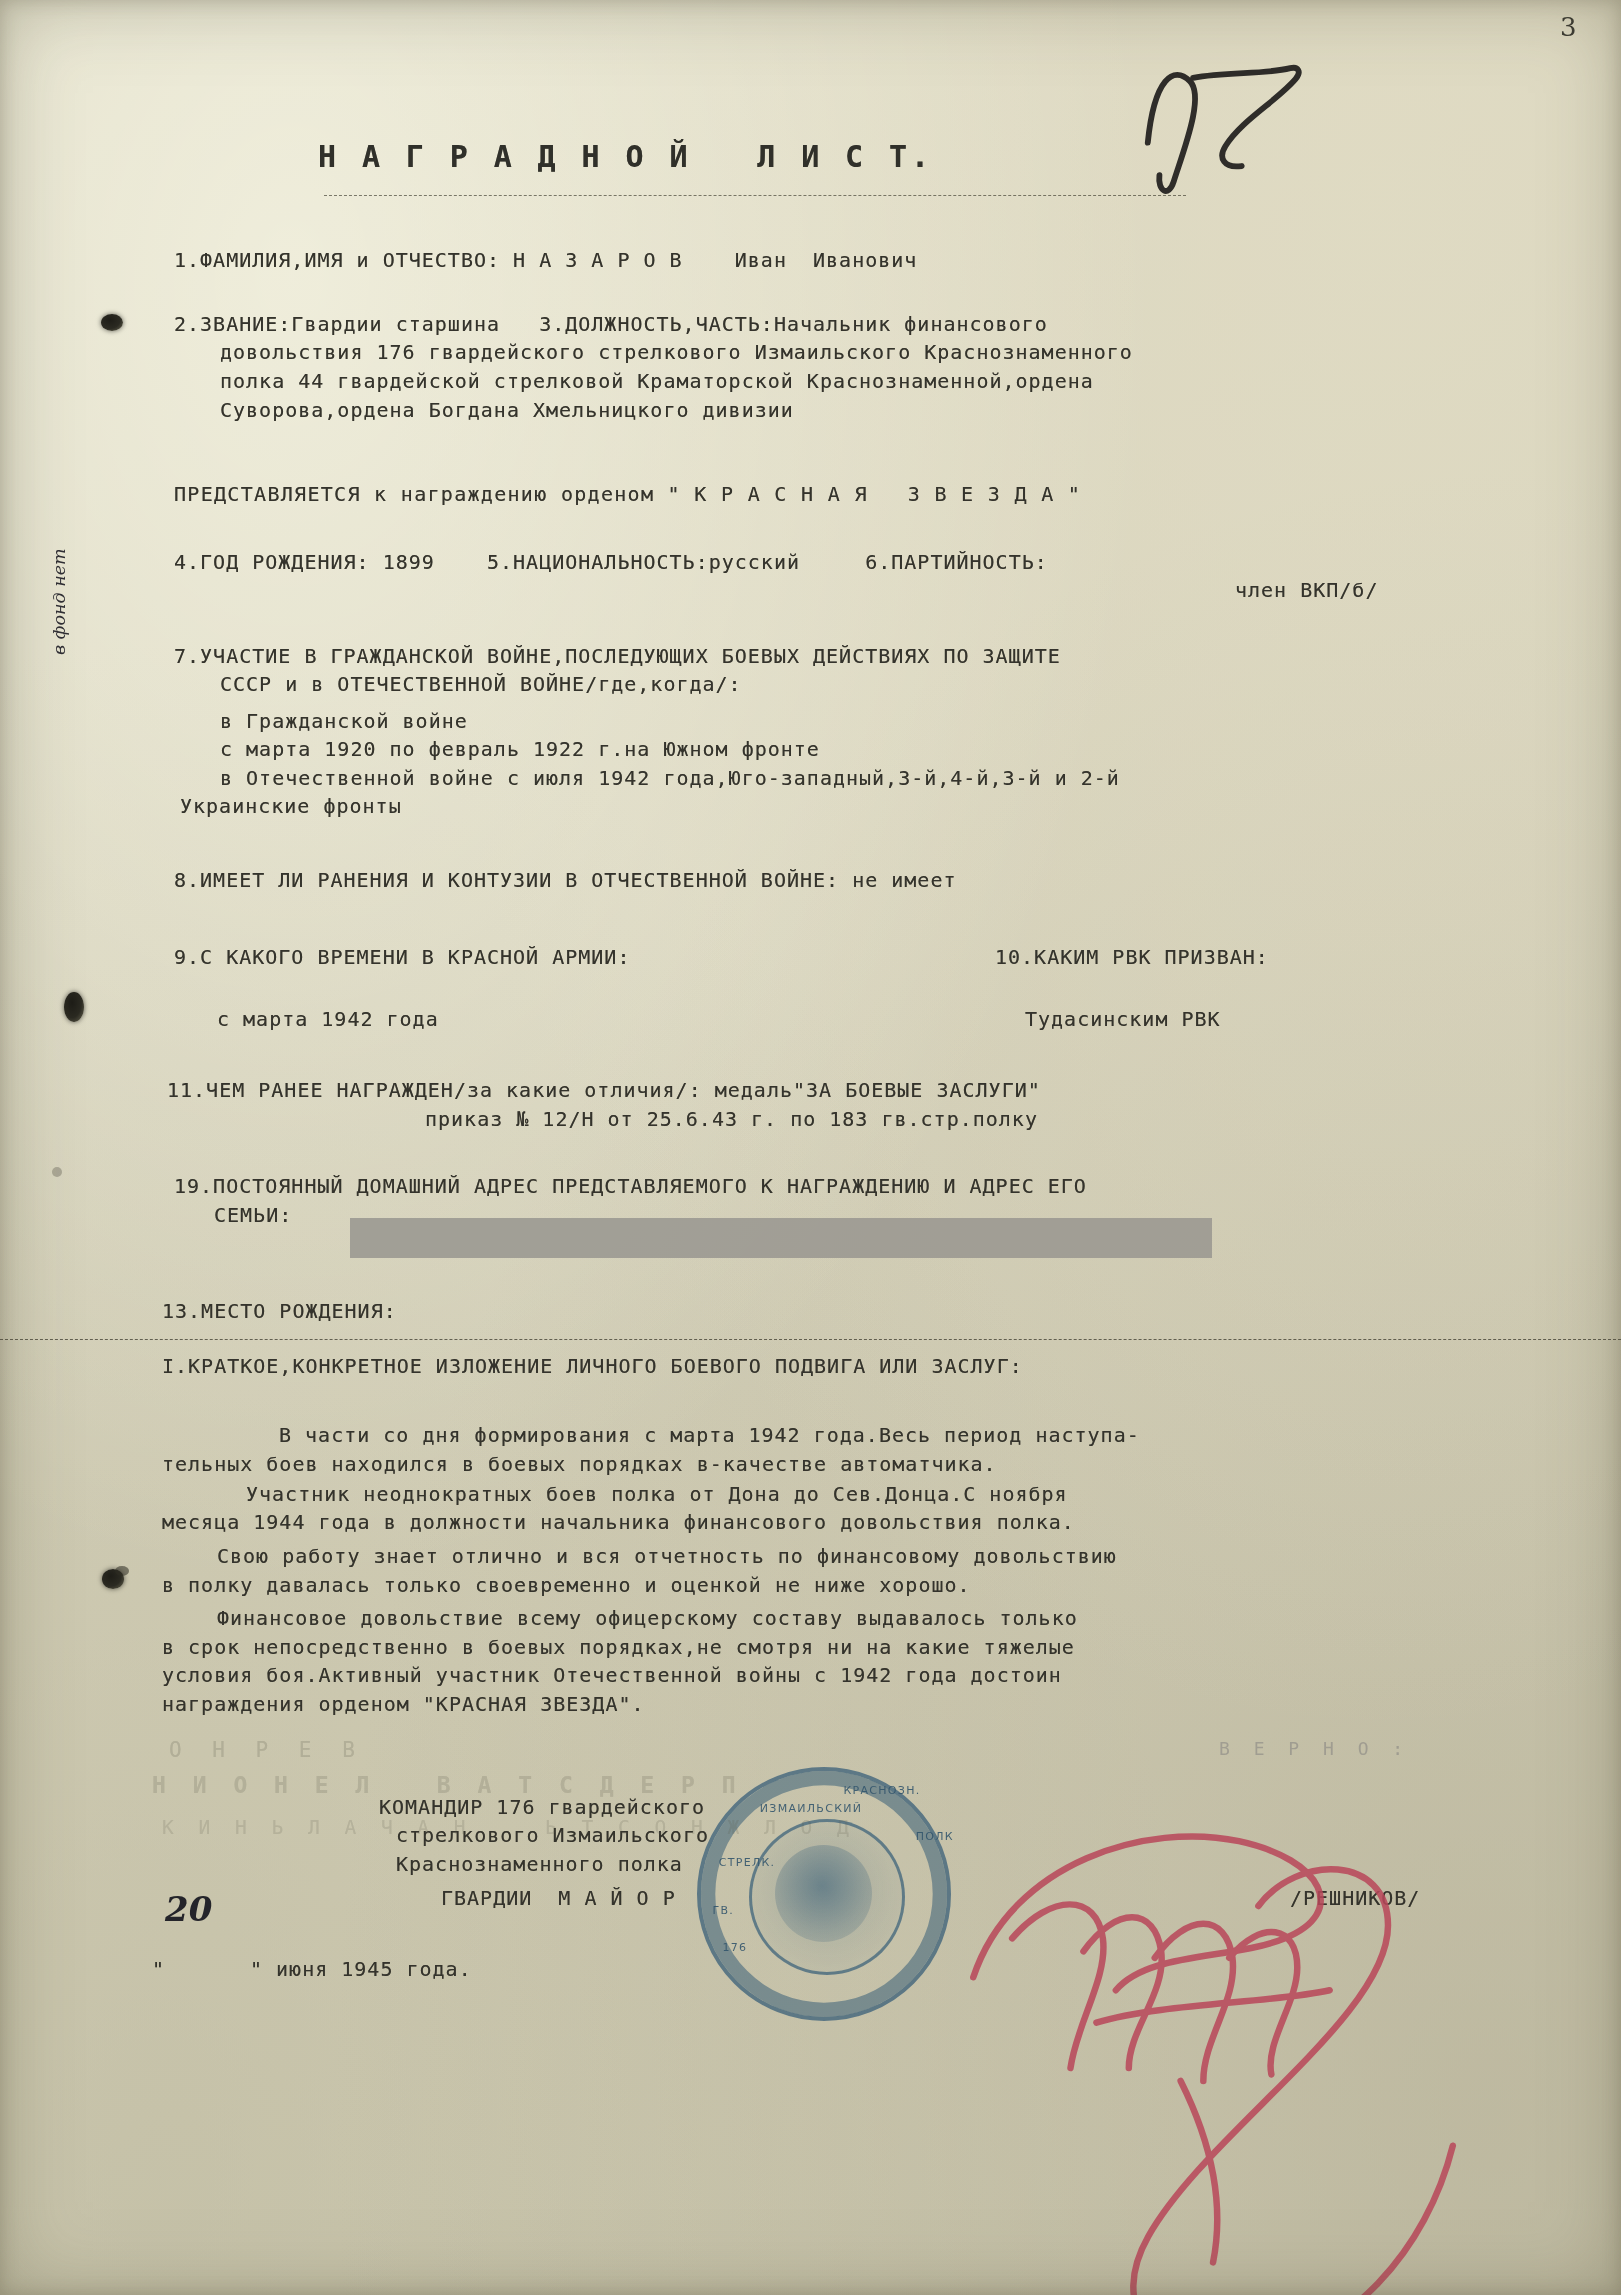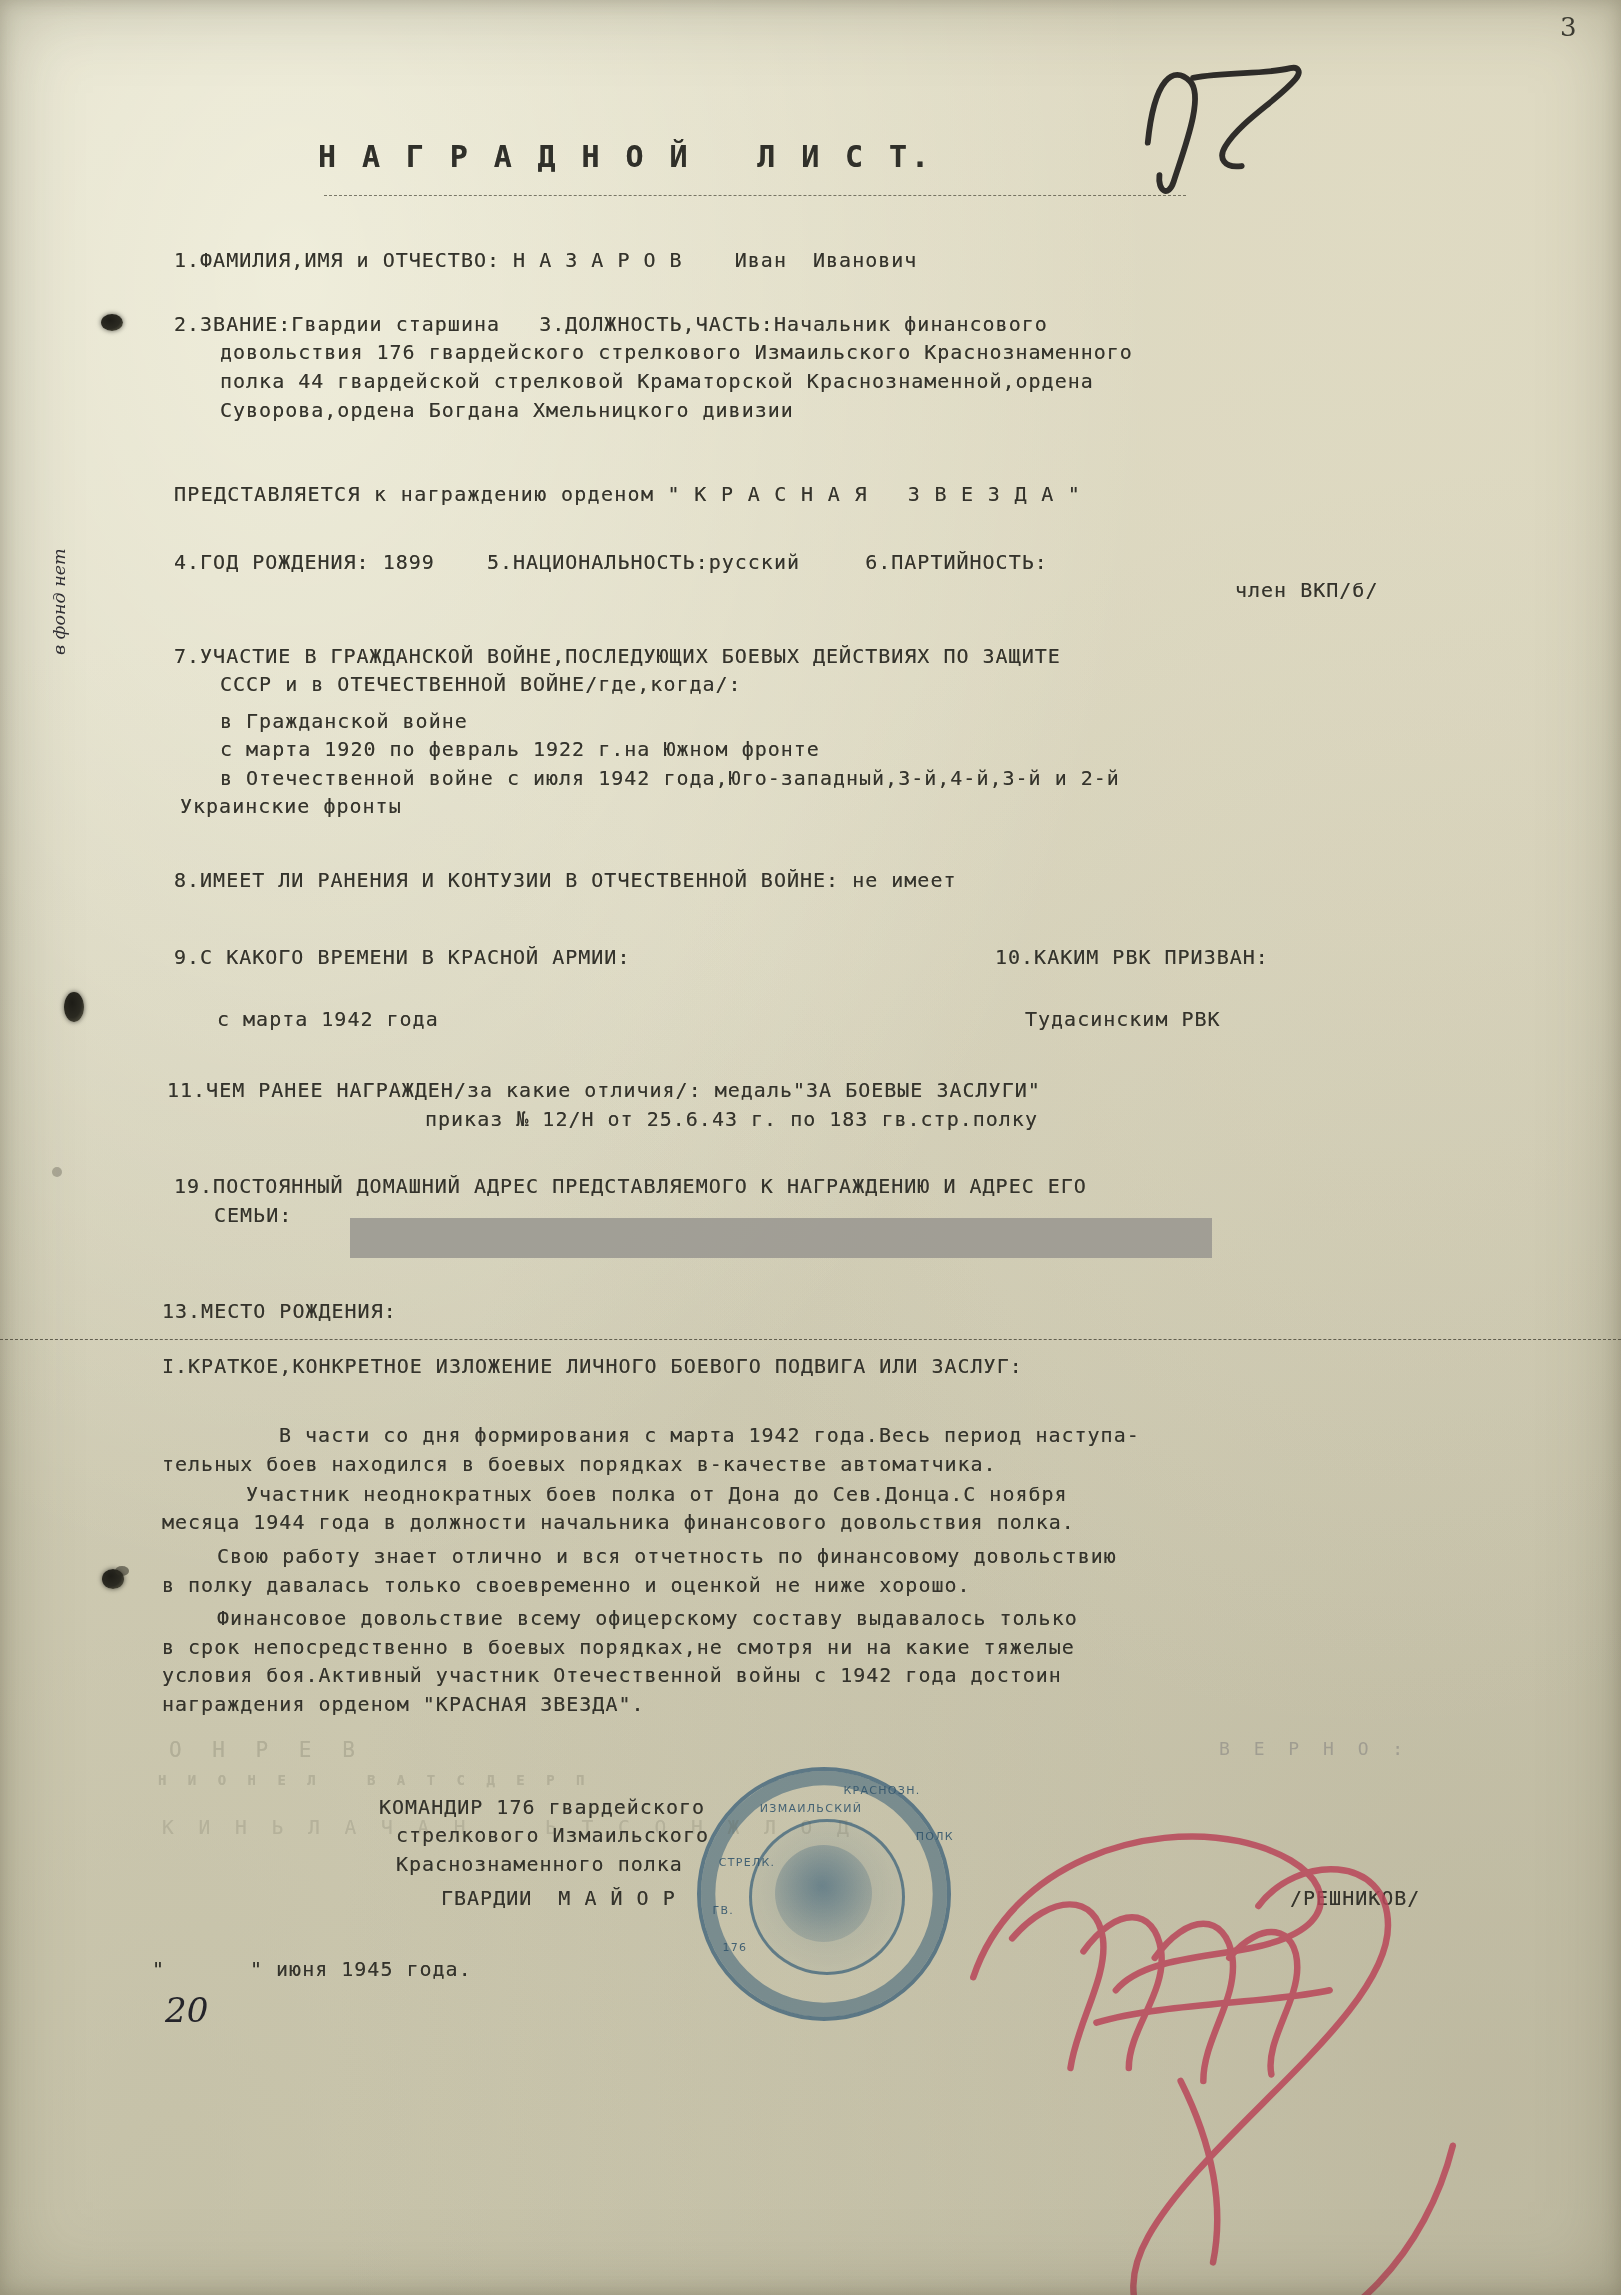--- a/index.html
+++ b/index.html
@@ -234,21 +234,21 @@
 
     <div class="verno" style="left:1219px; top:1738px; transform:rotate(0deg);">В Е Р Н О :</div>
     <div class="tw veryfaint" style="left:169px; top:1738px; font-size:21px; letter-spacing:9px; opacity:.22;">О Н Р Е В</div>
 
     <div class="tw body-line" style="left:379px; top:1793px;">КОМАНДИР 176 гвардейского</div>
     <div class="tw body-line" style="left:396px; top:1821px;">стрелкового Измаильского</div>
     <div class="tw body-line" style="left:396px; top:1850px;">Краснознаменного полка</div>
     <div class="tw body-line" style="left:441px; top:1884px;">ГВАРДИИ  М А Й О Р</div>
     <div class="tw body-line" style="left:1290px; top:1884px;">/РЕШНИКОВ/</div>
 
-    <div class="handwrite" style="left:165px; top:1990px; font-size:34px; font-weight:400;">20</div>
+    <div class="handwrite" style="left:165px; top:1889px; font-size:34px; font-weight:700;">20</div>
     <div class="tw body-line" style="left:152px; top:1955px;">"</div>
     <div class="tw body-line" style="left:250px; top:1955px;">" июня 1945 года.</div>
 
     <div class="stamp" style="left:697px; top:1767px;">
       <div class="stamp-inner"></div>
       <div class="stamp-center"></div>
       <div class="stamp-text">
         <span style="transform:rotate(-115deg) translate(0,-112px) rotate(115deg)">176</span>
         <span style="transform:rotate(-95deg) translate(0,-112px) rotate(95deg)">ГВ.</span>
         <span style="transform:rotate(-70deg) translate(0,-112px) rotate(70deg)">СТРЕЛК.</span>
@@ -264,20 +264,20 @@
         <path d="M120 300 C 180 230, 250 230, 260 300 C 268 360, 220 430, 210 500"></path>
         <path d="M230 320 C 280 250, 340 250, 350 320 C 358 384, 300 440, 300 500"></path>
         <path d="M340 330 C 390 260, 450 260, 460 330 C 468 395, 415 455, 415 520"></path>
         <path d="M455 330 C 505 270, 560 280, 560 345 C 560 400, 510 460, 520 510"></path>
         <path d="M250 430 C 350 400, 520 400, 610 380"></path>
         <path d="M500 250 C 560 170, 700 170, 700 280 C 700 420, 420 600, 330 760 C 270 866, 330 960, 480 940 C 640 918, 760 780, 800 620"></path>
         <path d="M380 520 C 420 600, 450 700, 430 800"></path>
       </g>
     </svg>
 
-    <div class="tw veryfaint" style="left:158px; top:1772px; font-size:14px; letter-spacing:6.5px; opacity:.2;font-weight:bold;">Н И О Н Е Л   В А Т С Д Е Р П</div>
+    <div class="tw veryfaint" style="left:152px; top:1772px; font-size:23px; letter-spacing:6.5px; opacity:.2;font-weight:bold;">Н И О Н Е Л   В А Т С Д Е Р П</div>
     <div class="tw veryfaint" style="left:162px; top:1816px; font-size:19.5px; letter-spacing:6.5px; opacity:.18;">К И Н Ь Л А Ч А Н    Ь Т С О Н Ж Л О Д</div>
 
   </div>
 
   <div class="edge-shadow"></div>
 </div>
 
 
 </body></html>

